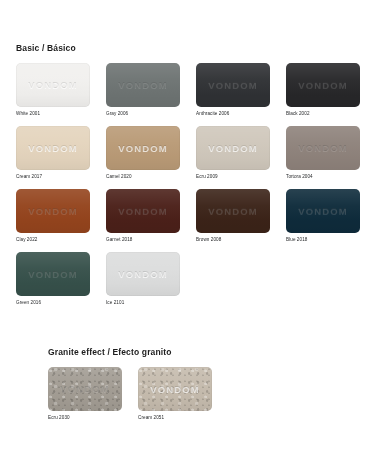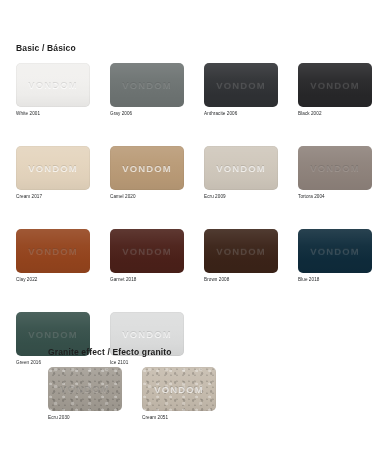--- a/index.html
+++ b/index.html
@@ -38,21 +38,20 @@
     margin: 0 0 9px 0;
     line-height: 12px;
     white-space: nowrap;
   }
 
   .grid {
     display: grid;
     grid-template-columns: repeat(4, 74px);
     column-gap: 16px;
     row-gap: 0;
-    gap: 20px;
   }
   .grid-granite {
     grid-template-columns: repeat(4, 74px);
   }
 
   .swatch-cell {
     width: 74px;
     margin-bottom: 9px;
   }
 

